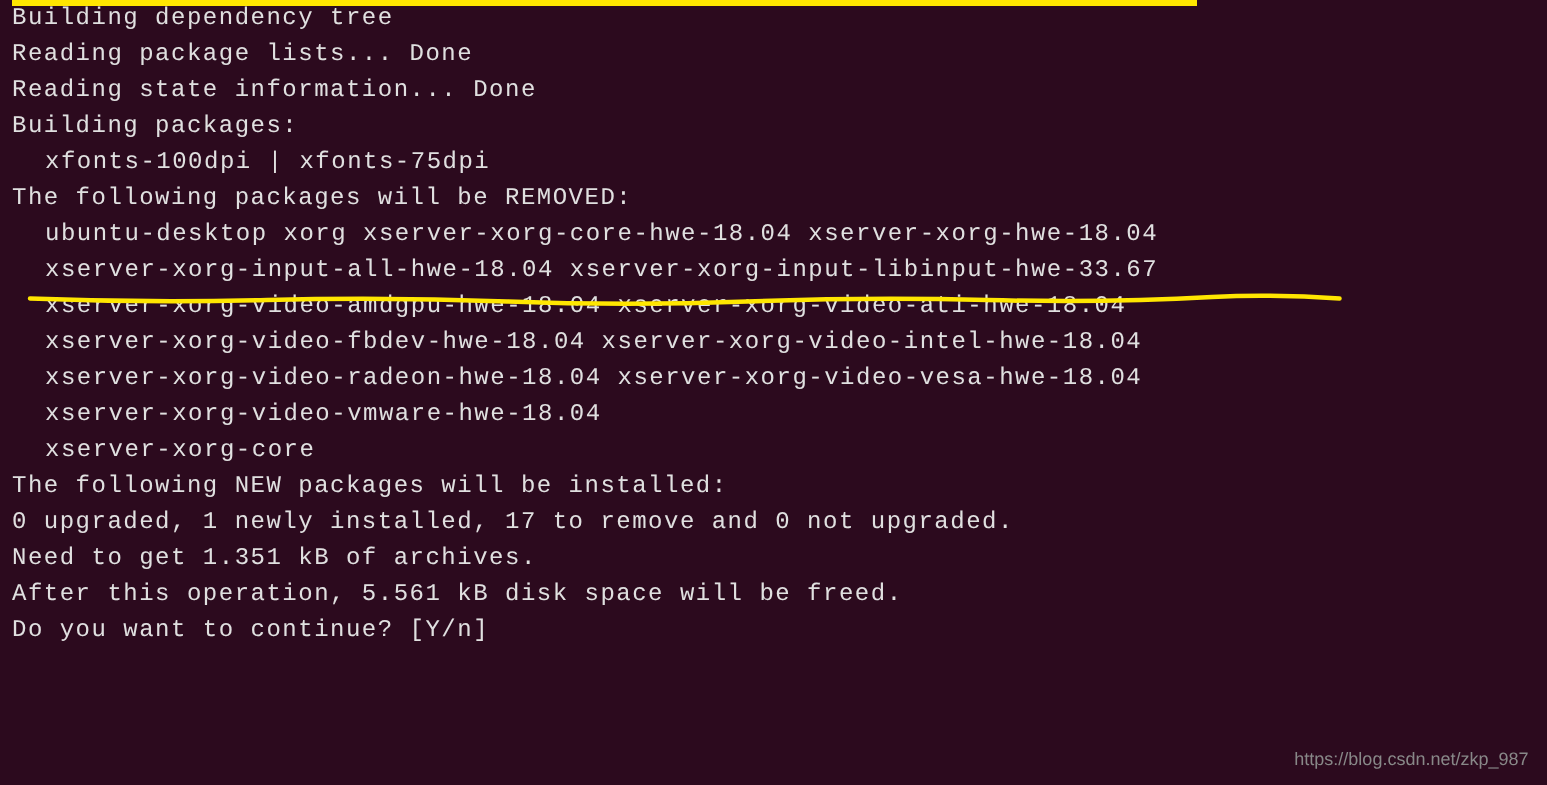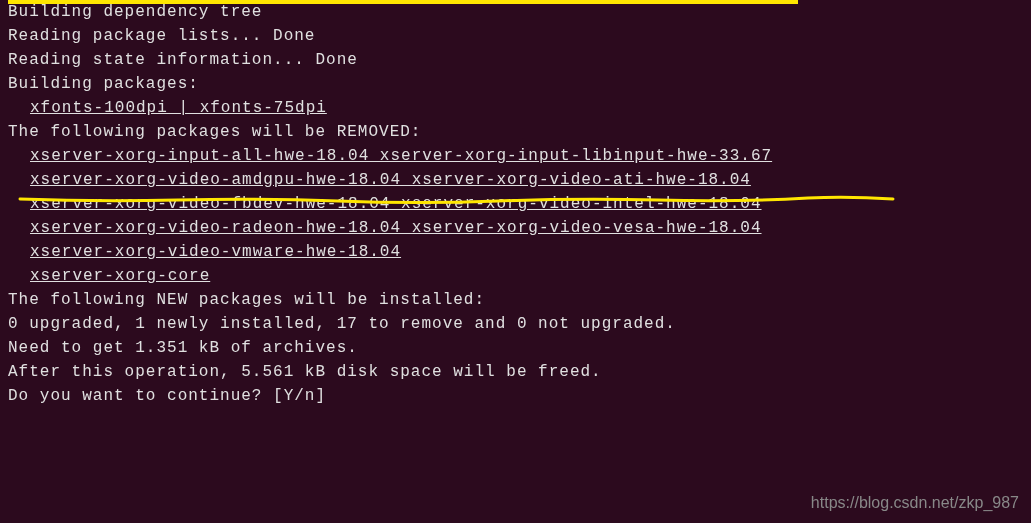--- a/index.html
+++ b/index.html
@@ -18,21 +18,20 @@
       position: relative;
       line-height: 1.5;
       padding-left: 8px;
     }
     .terminal-line {
       white-space: pre;
       letter-spacing: 1px;
     }
     .indent {
       padding-left: 22px;
-      text-decoration: underline;
     }
     .highlight-top {
       position: absolute;
       top: 0;
       left: 8px;
       width: 790px;
       height: 4px;
       background: #ffe600;
       z-index: 2;
     }
@@ -43,37 +42,38 @@
       width: 880px;
       height: 20px;
       z-index: 2;
       pointer-events: none;
     }
     .watermark {
       position: absolute;
       bottom: 8px;
       right: 12px;
       font-family: Arial, sans-serif;
-      font-size: 16px;
+      font-size: 12px;
       color: #888;
       letter-spacing: 0;
     }
   </style>
 </head>
 <body>
 
 <div class="highlight-top"></div>
 
 <div id="terminal-container">
     <div class="terminal-line">Building dependency tree</div>
     <div class="terminal-line">Reading package lists... Done</div>
     <div class="terminal-line">Reading state information... Done</div>
     <div class="terminal-line">Building packages:</div>
     <div class="terminal-line indent">xfonts-100dpi | xfonts-75dpi</div>
     <div class="terminal-line">The following packages will be REMOVED:</div>
+    <div class="terminal-line indent">ubuntu-desktop xorg xserver-xorg-core-hwe-18.04 xserver-xorg-hwe-18.04</div>
     <div class="terminal-line indent">xserver-xorg-input-all-hwe-18.04 xserver-xorg-input-libinput-hwe-33.67</div>
     <div class="terminal-line indent">xserver-xorg-video-amdgpu-hwe-18.04 xserver-xorg-video-ati-hwe-18.04</div>
     <div class="terminal-line indent">xserver-xorg-video-fbdev-hwe-18.04 xserver-xorg-video-intel-hwe-18.04</div>
     <div class="terminal-line indent">xserver-xorg-video-radeon-hwe-18.04 xserver-xorg-video-vesa-hwe-18.04</div>
     <div class="terminal-line indent">xserver-xorg-video-vmware-hwe-18.04</div>
     <div class="terminal-line indent">xserver-xorg-core</div>
     <div class="terminal-line">The following NEW packages will be installed:</div>
     <div class="terminal-line">0 upgraded, 1 newly installed, 17 to remove and 0 not upgraded.</div>
     <div class="terminal-line">Need to get 1.351 kB of archives.</div>
     <div class="terminal-line">After this operation, 5.561 kB disk space will be freed.</div>

